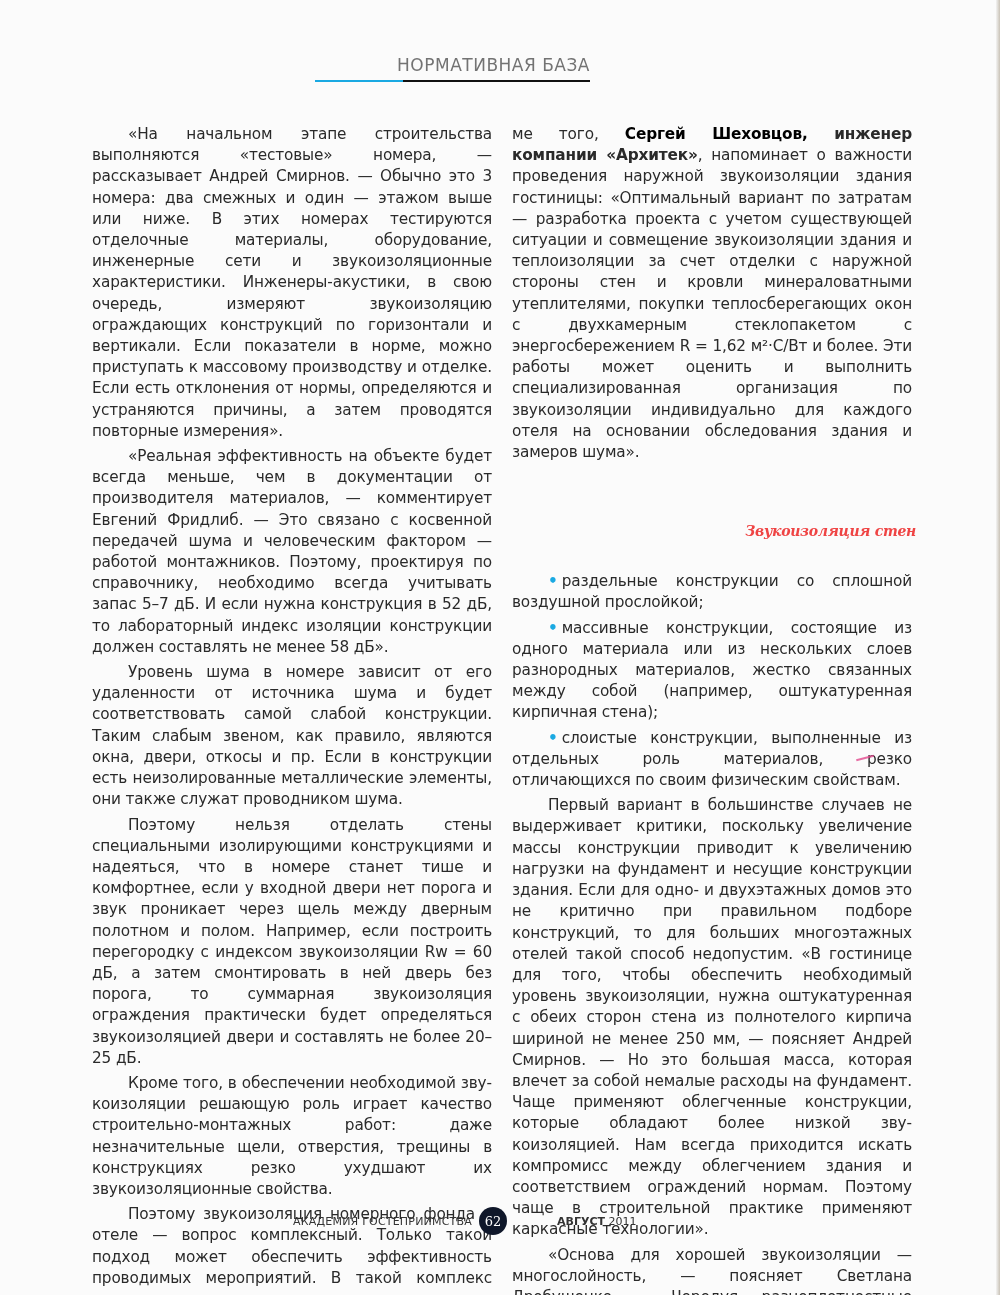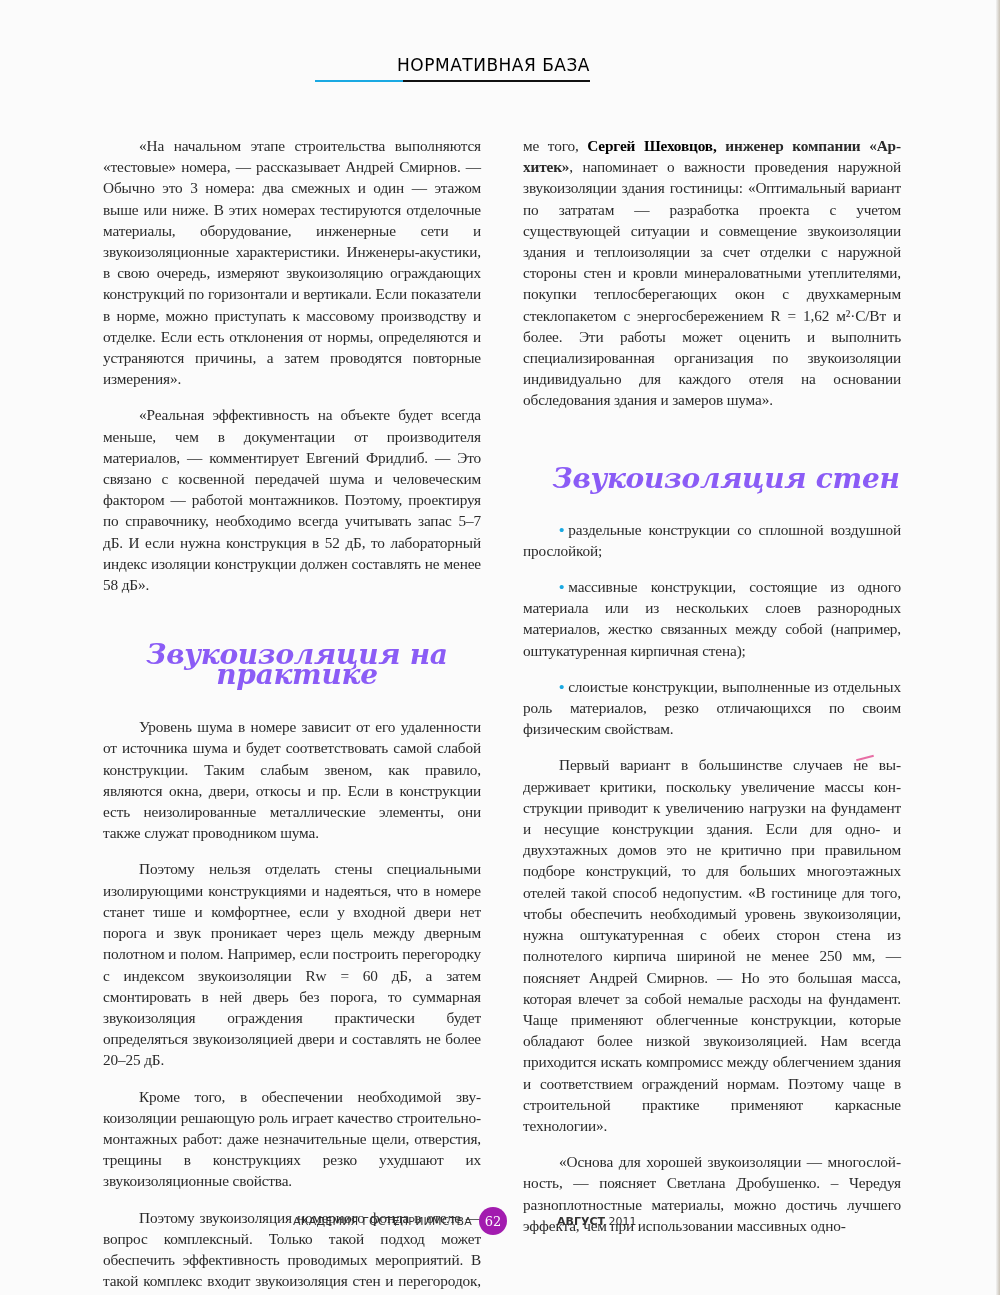--- a/index.html
+++ b/index.html
@@ -11,58 +11,58 @@
   }
   .page-edge {
     position: absolute; right: 0; top: 0; width: 4px; height: 100%;
     background: linear-gradient(to right, #f3f3f3, #c9c2b6);
   }
   .header {
     position: absolute; left: 315px; top: 52px; width: 275px; height: 30px;
   }
   .header-title {
     position: absolute; right: 0; top: 3px;
-    font-size: 17px; letter-spacing: 0.5px; color: #000000;
+    font-size: 17px; letter-spacing: 0.5px; color: #737373;
     font-family: "DejaVu Sans", sans-serif; font-weight: normal;
   }
   .header-rule-blue {
     position: absolute; left: 0; top: 28px; width: 88px; height: 2px; background: #1aa9e2;
   }
   .header-rule-black {
     position: absolute; left: 88px; top: 28px; width: 187px; height: 2px; background: #111;
   }
   .column {
     position: absolute; top: 120px; width: 408px;
     font-size: 15.3px; line-height: 21.2px; text-align: justify;
     letter-spacing: -0.15px;
   }
   .col-left { left: 88px; }
   .col-right { left: 508px; }
-  p { margin: 15px; text-indent: 36px; hyphens: manual; font-family: Liberation Serif, serif; }
+  p { margin: 4px; text-indent: 36px; hyphens: manual; }
   p.noindent { text-indent: 0; }
   .section-title {
     font-family: "DejaVu Serif", serif; font-style: italic; font-weight: bold;
-    font-size: 28px; line-height: 20px; color: #8b5cf6; text-align: center;
+    font-size: 14px; line-height: 20px; color: #ef4444; text-align: right;
     letter-spacing: -0.3px;
   }
   .col-left .section-title { margin: 50px 0 31px 10px; }
   .col-right .section-title { margin: 58px 0 30px 28px; }
   .accent { color: #000000; font-weight: bold; }
   .bold { font-weight: bold; }
   .bullet-dot { color: #1aa9e2; font-weight: bold; margin-right: 4px; }
   .footer {
     position: absolute; top: 1207px; left: 0; width: 1000px; height: 30px;
     font-size: 11px; color: #333;
   }
   .footer-left {
     position: absolute; right: 528px; top: 8px; letter-spacing: 0.2px;
   }
   .page-badge {
     position: absolute; left: 479px; top: 0; width: 28px; height: 28px;
-    border-radius: 50%; background: #a21caf; color: #fff;
+    border-radius: 50%; background: #0f172a; color: #fff;
     font-family: "DejaVu Serif", serif; font-size: 13px;
     display: flex; align-items: center; justify-content: center;
   }
   .footer-right { position: absolute; left: 513px; top: 8px; }
   .footer-right b { font-weight: bold; margin-left: 44px; }
   .pen-mark {
     position: absolute; left: 856px; top: 757px; width: 18px; height: 2px;
     background: #e24a8f; transform: rotate(-15deg); opacity: 0.8;
   }
 </style>
@@ -73,21 +73,20 @@
 
 <div class="header">
   <div class="header-title">НОРМАТИВНАЯ БАЗА</div>
   <div class="header-rule-blue"></div>
   <div class="header-rule-black"></div>
 </div>
 
 <div class="column col-left">
   <p>«На начальном этапе строительства выполняются «тестовые» номера, — рассказывает Андрей Смир­нов. — Обычно это 3 номера: два смежных и один — этажом выше или ниже. В этих номерах тестируются отделочные материалы, оборудование, инженерные сети и звукоизоляционные характеристики. Инженеры-акустики, в свою очередь, измеряют звукоизоляцию ограждающих конструкций по горизонтали и верти­кали. Если показатели в норме, можно приступать к массовому производству и отделке. Если есть откло­нения от нормы, определяются и устраняются причи­ны, а затем проводятся повторные измерения».</p>
   <p>«Реальная эффективность на объекте будет всег­да меньше, чем в документации от производителя материалов, — комментирует Евгений Фридлиб. — Это связано с косвенной передачей шума и челове­ческим фактором — работой монтажников. Поэтому, проектируя по справочнику, необходимо всегда учи­тывать запас 5–7 дБ. И если нужна конструкция в 52 дБ, то лабораторный индекс изоляции конструкции должен составлять не менее 58 дБ».</p>
-  <div class="section-title">Звукоизоляция на практике</div>
   <p>Уровень шума в номере зависит от его удален­ности от источника шума и будет соответствовать самой слабой конструкции. Таким слабым звеном, как правило, являются окна, двери, откосы и пр. Если в конструкции есть неизолированные металлические элементы, они также служат проводником шума.</p>
   <p>Поэтому нельзя отделать стены специальными изолирующими конструкциями и надеяться, что в но­мере станет тише и комфортнее, если у входной две­ри нет порога и звук проникает через щель между дверным полотном и полом. Например, если постро­ить перегородку с индексом звукоизоляции Rw = 60 дБ, а затем смонтировать в ней дверь без порога, то суммарная звукоизоляция ограждения практиче­ски будет определяться звукоизоляцией двери и со­ставлять не более 20–25 дБ.</p>
   <p>Кроме того, в обеспечении необходимой зву­коизоляции решающую роль играет качество строительно-монтажных работ: даже незначитель­ные щели, отверстия, трещины в конструкциях рез­ко ухудшают их звукоизоляционные свойства.</p>
   <p>Поэтому звукоизоляция номерного фонда в оте­ле — вопрос комплексный. Только такой подход мо­жет обеспечить эффективность проводимых меро­приятий. В такой комплекс входит звукоизоляция стен и перегородок, потолка и пола, окон и дверей. Кро-</p>
 </div>
 
 <div class="column col-right">
   <p class="noindent"><span>ме того, </span><span class="accent">Сергей Шеховцов,</span><span class="bold"> инженер компании «Ар­хитек»</span><span>, напоминает о важности проведения наруж­ной звукоизоляции здания гостиницы: «Оптимальный вариант по затратам — разработка проекта с уче­том существующей ситуации и совмещение звукои­золяции здания и теплоизоляции за счет отделки с наружной стороны стен и кровли минераловатными утеплителями, покупки теплосберегающих окон с двухкамерным стеклопакетом с энергосбережением R = 1,62 м²·С/Вт и более. Эти работы может оценить и выполнить специализированная организация по звукоизоляции индивидуально для каждого отеля на основании обследования здания и замеров шума».</span></p>
   <div class="section-title">
     <div>Звукоизоляция стен</div>

